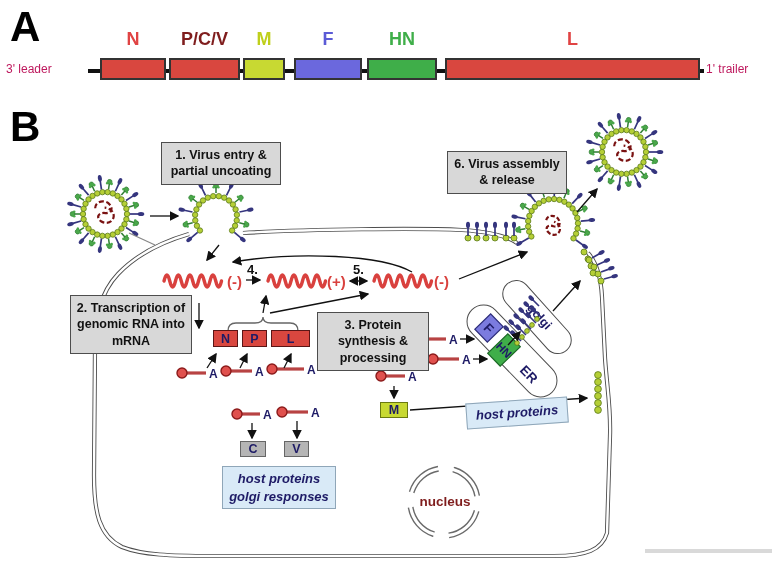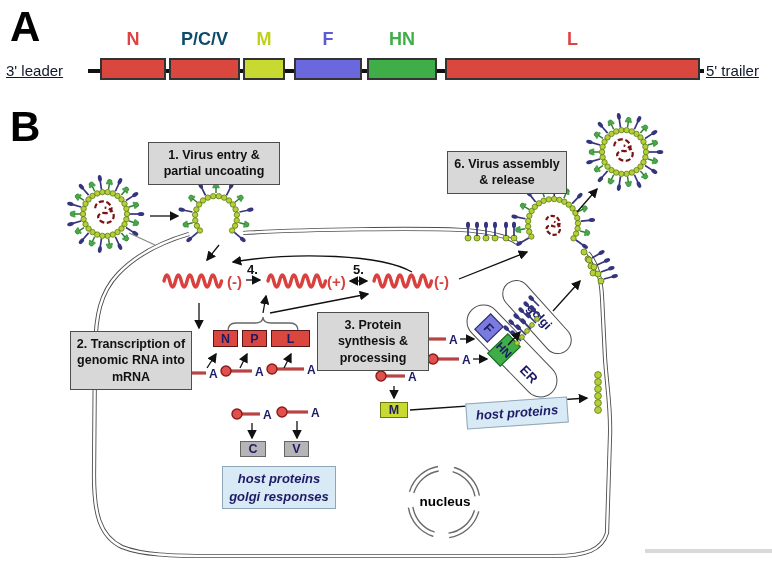--- a/index.html
+++ b/index.html
@@ -1,29 +1,29 @@
 <!DOCTYPE html>
 <html><head>
 <meta charset="utf-8">
 <style>
   html,body{margin:0;padding:0;background:#fff;}
   #fig{position:relative;width:772px;height:571px;background:#fff;overflow:hidden;
        font-family:"Liberation Sans",sans-serif;}
   .abs{position:absolute;}
   .panel-letter{font-size:42px;font-weight:bold;color:#000;line-height:1;}
-  .endlab{font-size:15px;color:#0f172a;white-space:nowrap;text-decoration:underline;}
+  .endlab{font-size:12px;color:#be185d;white-space:nowrap;}
   .gene-label{font-size:18px;font-weight:bold;transform:translateX(-50%);white-space:nowrap;}
   .gene-box{height:22px;border:2px solid #333;box-sizing:border-box;}
   .step-box{background:#d8d8d8;border:1.6px solid #4d4d4d;color:#111;font-weight:bold;
             font-size:12.5px;line-height:1.3;text-align:center;padding:4px 3px;box-sizing:border-box;}
   .host-box{background:#d9eaf7;border:1px solid #8fa6b8;color:#1e1b66;font-weight:bold;
             font-style:italic;font-size:13px;line-height:1.35;text-align:center;padding:3px 2px;box-sizing:border-box;}
   .prot-box{border:1.2px solid #5a1616;color:#1e1b66;font-weight:bold;font-size:12.5px;
             text-align:center;box-sizing:border-box;display:flex;align-items:center;justify-content:center;}
-  .nucleus-label{font-size:13.5px;font-weight:bold;color:#000000;text-align:center;}
+  .nucleus-label{font-size:13.5px;font-weight:bold;color:#7f1d1d;text-align:center;}
   svg text{font-family:"Liberation Sans",sans-serif;}
 </style>
 </head>
 <body>
 
 <div id="fig">
 
 <svg id="bsvg" width="772" height="571" viewBox="0 0 772 571" style="position:absolute;left:0;top:0;">
   <defs>
     <marker id="ah" viewBox="0 0 10 10" refX="8.5" refY="5" markerWidth="7.5" markerHeight="7.5" orient="auto-start-reverse">
@@ -707,39 +707,39 @@
   <text x="327" y="287" font-size="15" font-weight="bold" fill="#d9413e">(+)</text>
   <text x="434" y="287" font-size="15" font-weight="bold" fill="#d9413e">(-)</text>
   <text x="247" y="274" font-size="13" font-weight="bold" fill="#111">4.</text>
   <text x="353" y="274" font-size="13" font-weight="bold" fill="#111">5.</text>
 </svg>
 
 <div class="abs panel-letter" style="left:10px;top:6px;">A</div>
 <div class="abs panel-letter" style="left:10px;top:106px;">B</div>
 
 <div class="abs endlab" style="left:6px;top:62px;">3' leader</div>
-<div class="abs endlab" style="left:706px;top:62px;">5' trailer</div>
+<div class="abs endlab" style="left:706px;top:62px;">1' trailer</div>
 <div class="abs" style="left:88px;top:69px;width:616px;height:3.5px;background:#111;"></div>
 <div id="genome-map" class="abs" style="left:0;top:0;width:772px;height:108px;">
       <div class="gene-box abs" style="left: 100px; top: 58px; width: 66px; background: rgb(217, 71, 63);"></div>
       <div class="gene-label abs" style="left: 133px; top: 29px; color: rgb(224, 67, 67);">N</div>
       <div class="gene-box abs" style="left: 169px; top: 58px; width: 71px; background: rgb(217, 71, 63);"></div>
-      <div class="gene-label abs" style="left: 204.5px; top: 29px; color: #0c4a6e;">P/C/V</div>
+      <div class="gene-label abs" style="left: 204.5px; top: 29px; color: #7f1d1d;">P/C/V</div>
       <div class="gene-box abs" style="left: 243px; top: 58px; width: 42px; background: rgb(200, 217, 50);"></div>
       <div class="gene-label abs" style="left: 264px; top: 29px; color: rgb(191, 207, 27);">M</div>
       <div class="gene-box abs" style="left: 294px; top: 58px; width: 68px; background: rgb(107, 104, 221);"></div>
       <div class="gene-label abs" style="left: 328px; top: 29px; color: rgb(91, 91, 214);">F</div>
       <div class="gene-box abs" style="left: 367px; top: 58px; width: 70px; background: rgb(63, 174, 73);"></div>
       <div class="gene-label abs" style="left: 402px; top: 29px; color: rgb(63, 174, 73);">HN</div>
       <div class="gene-box abs" style="left: 445px; top: 58px; width: 255px; background: rgb(217, 71, 63);"></div>
       <div class="gene-label abs" style="left: 572.5px; top: 29px; color: rgb(224, 67, 67);">L</div>
     </div>
 
-<div class="abs step-box" style="left:148px;top:142px;width:132px;">1. Virus entry &amp; partial uncoating</div>
-<div class="abs step-box" style="left:70px;top:295px;width:122px;margin-top:36px;">2. Transcription of genomic RNA into mRNA</div>
+<div class="abs step-box" style="left:161px;top:142px;width:120px;">1. Virus entry &amp; partial uncoating</div>
+<div class="abs step-box" style="left:70px;top:295px;width:122px;">2. Transcription of genomic RNA into mRNA</div>
 <div class="abs step-box" style="left:317px;top:312px;width:112px;">3. Protein synthesis &amp; processing</div>
 <div class="abs step-box" style="left:447px;top:151px;width:120px;">6. Virus assembly &amp; release</div>
 
 <div class="abs prot-box" style="left:213px;top:330px;width:25px;height:17px;background:#d9473f;">N</div>
 <div class="abs prot-box" style="left:242px;top:330px;width:25px;height:17px;background:#d9473f;">P</div>
 <div class="abs prot-box" style="left:271px;top:330px;width:39px;height:17px;background:#d9473f;">L</div>
 <div class="abs prot-box" style="left:380px;top:402px;width:28px;height:16px;background:#c8d932;border-color:#6a7a10;">M</div>
 <div class="abs prot-box" style="left:240px;top:441px;width:26px;height:16px;background:#b5b5b5;border-color:#666;">C</div>
 <div class="abs prot-box" style="left:284px;top:441px;width:25px;height:16px;background:#b5b5b5;border-color:#666;">V</div>
 

